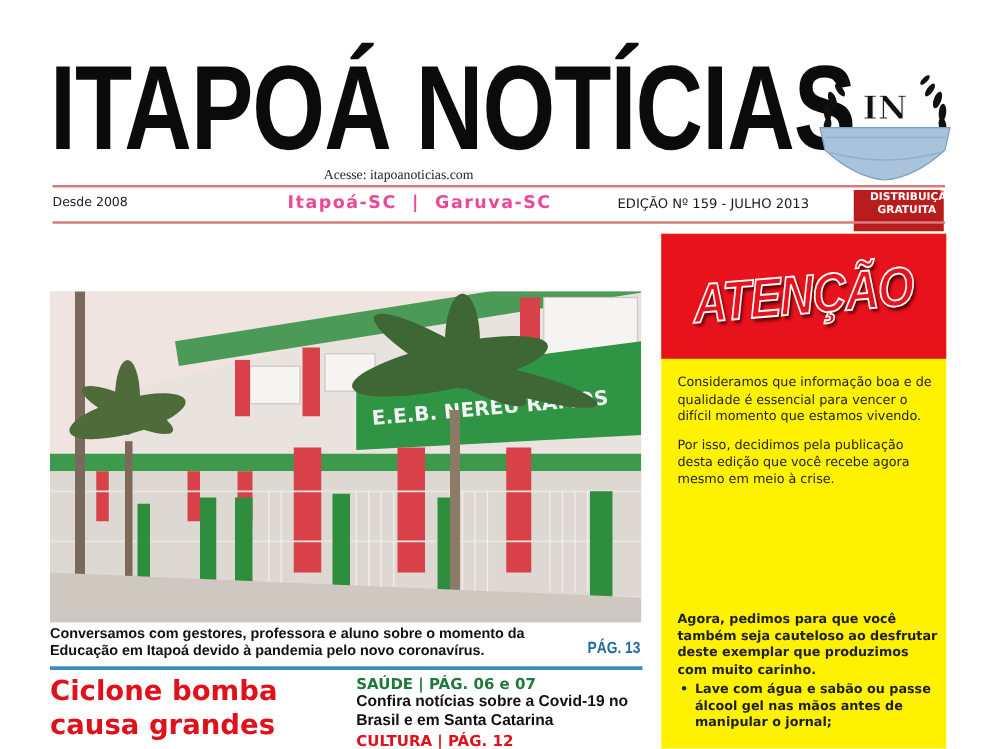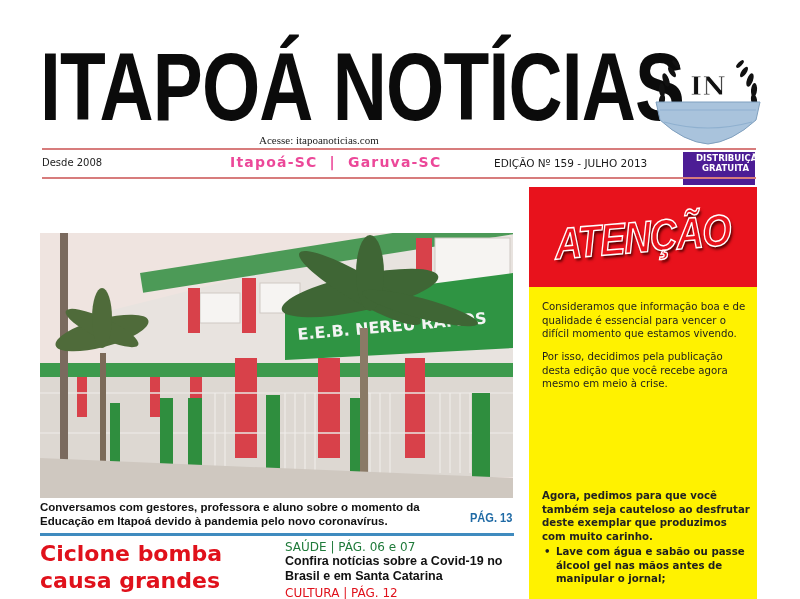--- a/index.html
+++ b/index.html
@@ -29,21 +29,21 @@
   .cities {
     position: absolute; left: 188px; top: 3px; font-size: 14px; font-weight: 700;
     letter-spacing: 1.2px; color: #ec4899; font-family: "DejaVu Sans", sans-serif;
   }
   .edition {
     position: absolute; left: 452px; top: 6px; font-size: 10.5px; color: #1a1a1a;
     font-family: "DejaVu Sans", sans-serif;
   }
   .dist-badge {
     position: absolute; left: 641px; top: 1px; width: 72px; height: 33px;
-    background: #4c1d95; color: #fff; text-align: center;
+    background: #b91c1c; color: #fff; text-align: center;
     font-size: 8.5px; line-height: 10px; font-weight: 700; padding-top: 1px;
     font-family: "DejaVu Sans", sans-serif;
     padding-left: 13px;
   }
 
   
   .headline {
     position: absolute; left: 40px; top: 183px; width: 478px; text-align: center;
     font-size: 22px; line-height: 24px; font-weight: 700; color: #111;
     font-family: "DejaVu Sans", sans-serif;
@@ -64,21 +64,21 @@
     transform: scaleX(0.85); transform-origin: left center;
   }
   .rule-blue { position: absolute; left: 40px; top: 533px; width: 474px; height: 3px; background: #3f8bbf; }
 
   .red-headline {
     position: absolute; left: 40px; top: 540px; width: 230px;
     font-size: 22px; line-height: 27px; font-weight: 700; color: #e0111b;
     font-family: "DejaVu Sans", sans-serif;
   }
   .section-label {
-    position: absolute; left: 285px; font-size: 12px; font-weight: 400; font-family: "DejaVu Sans", sans-serif;
+    position: absolute; left: 285px; font-size: 12px; font-weight: 700; font-family: "DejaVu Sans", sans-serif;
   }
   .section-saude { top: 540px; color: #1f7a3a; }
   .section-cultura { top: 586px; color: #e0111b; }
   .section-text {
     position: absolute; left: 285px; top: 554px; width: 240px;
     font-size: 12.5px; line-height: 15px; font-weight: 700; color: #111;
   }
 
   
   .panel { position: absolute; left: 529px; top: 187px; width: 228px; height: 412px; background: #fff200; }

